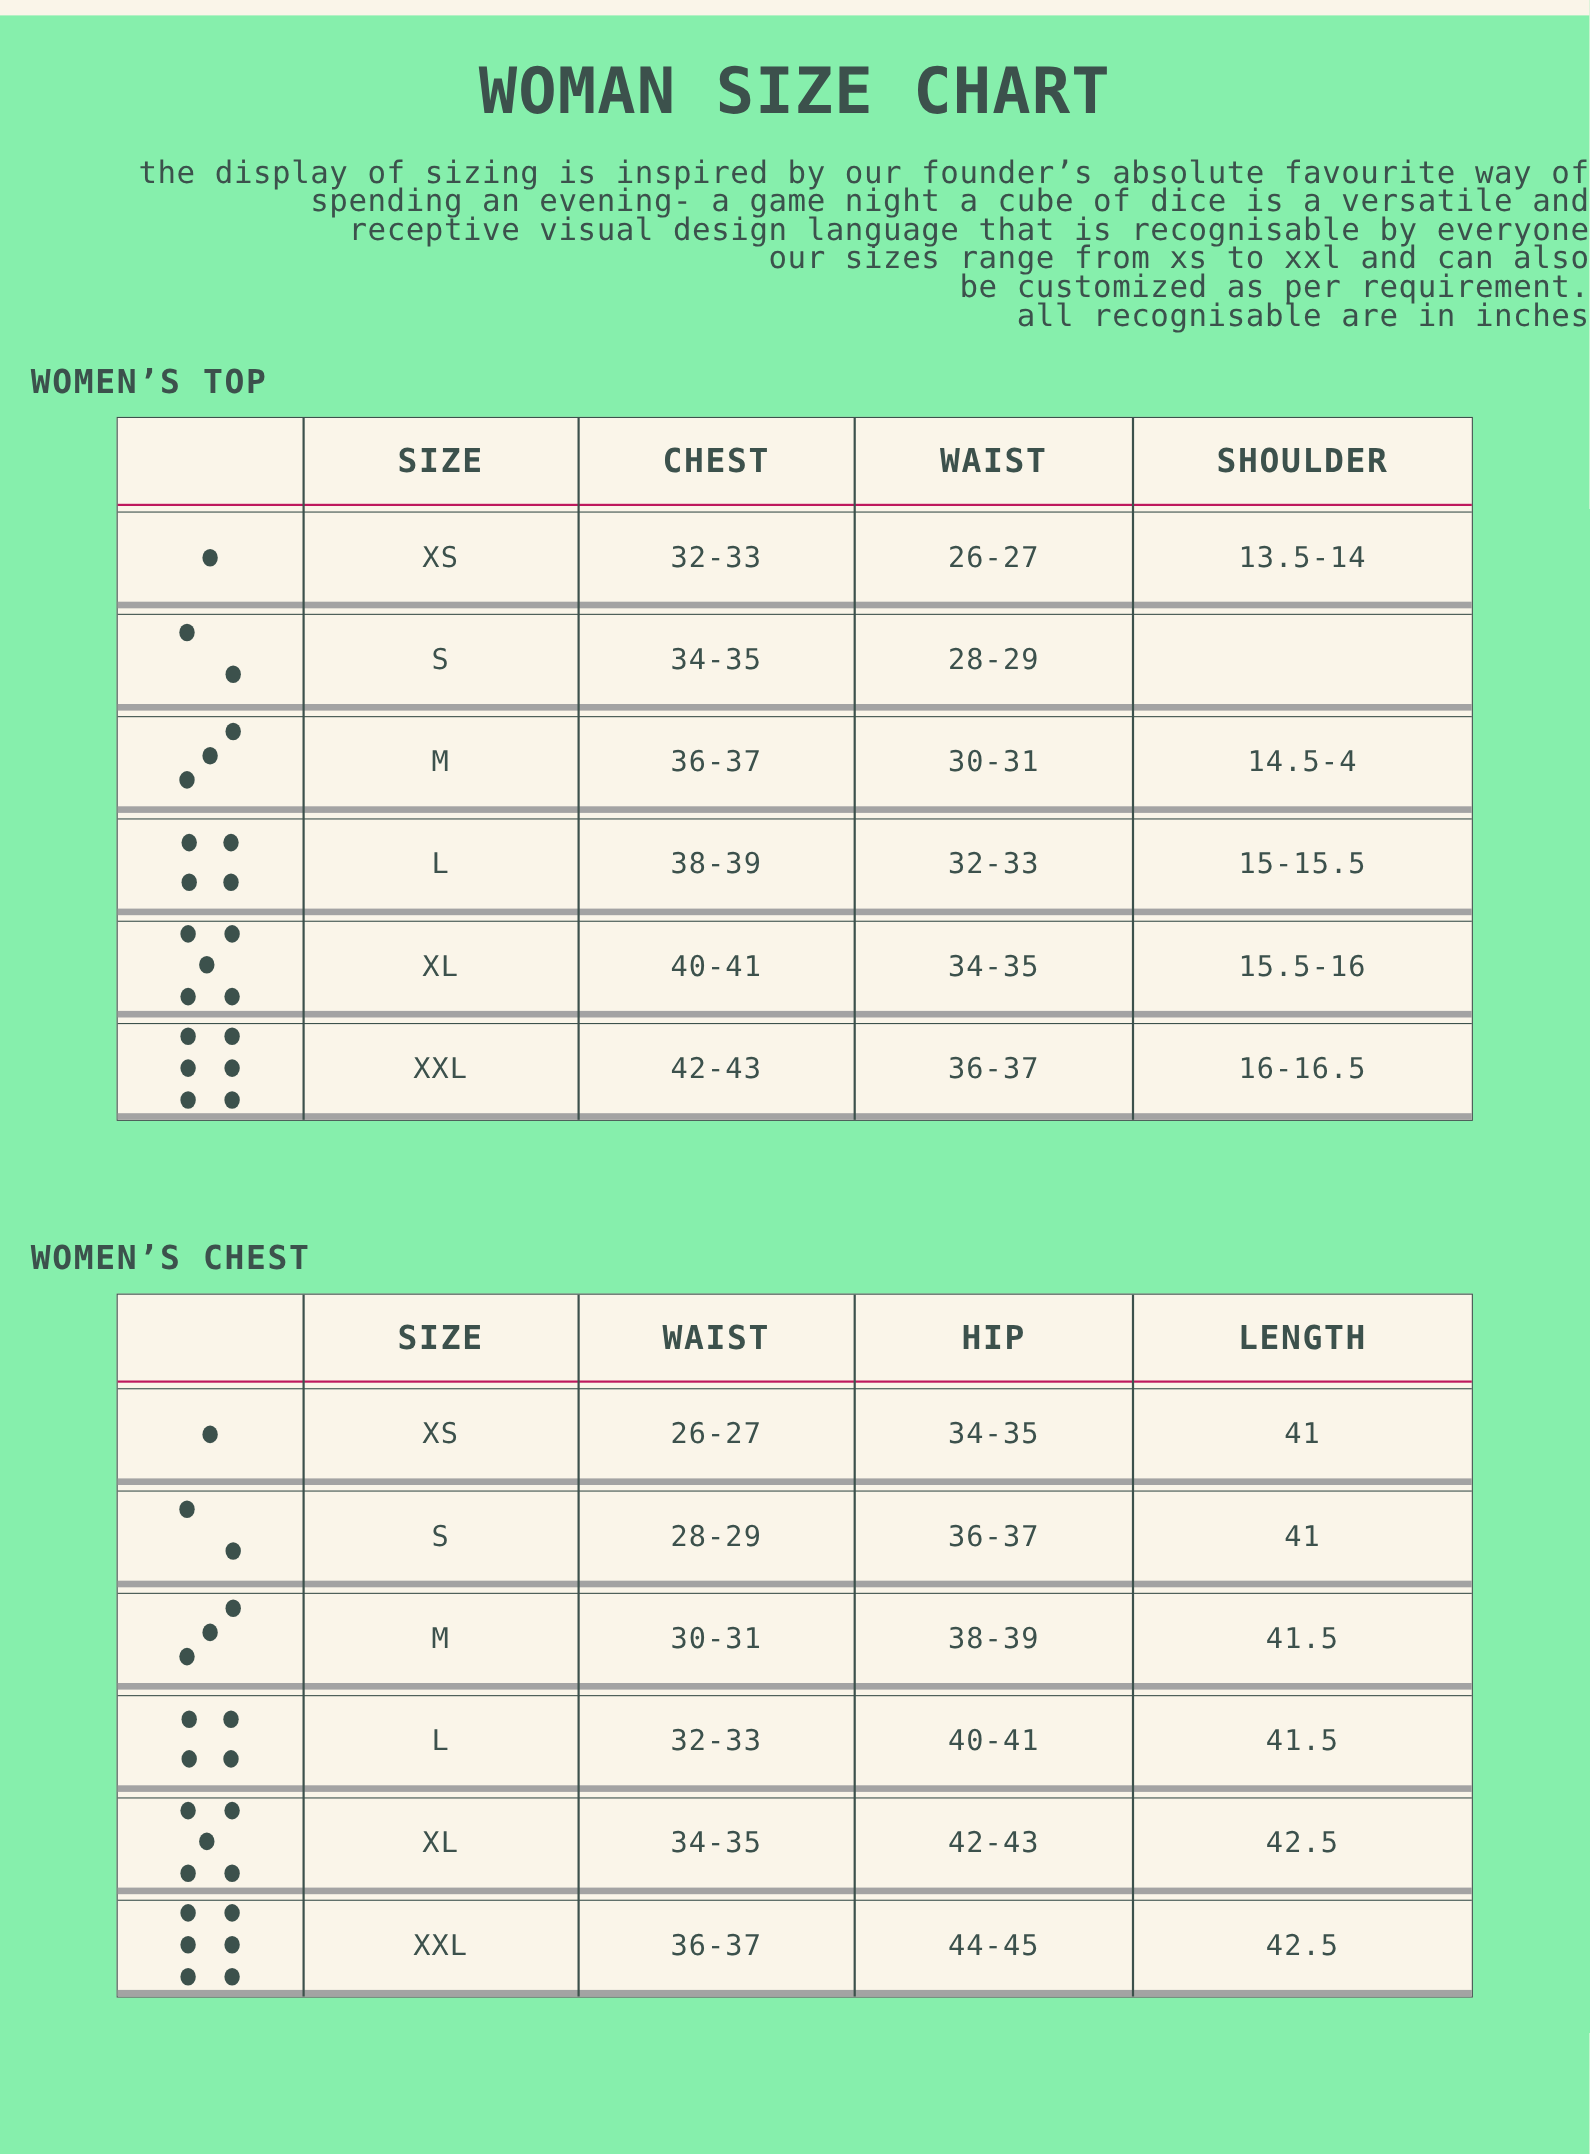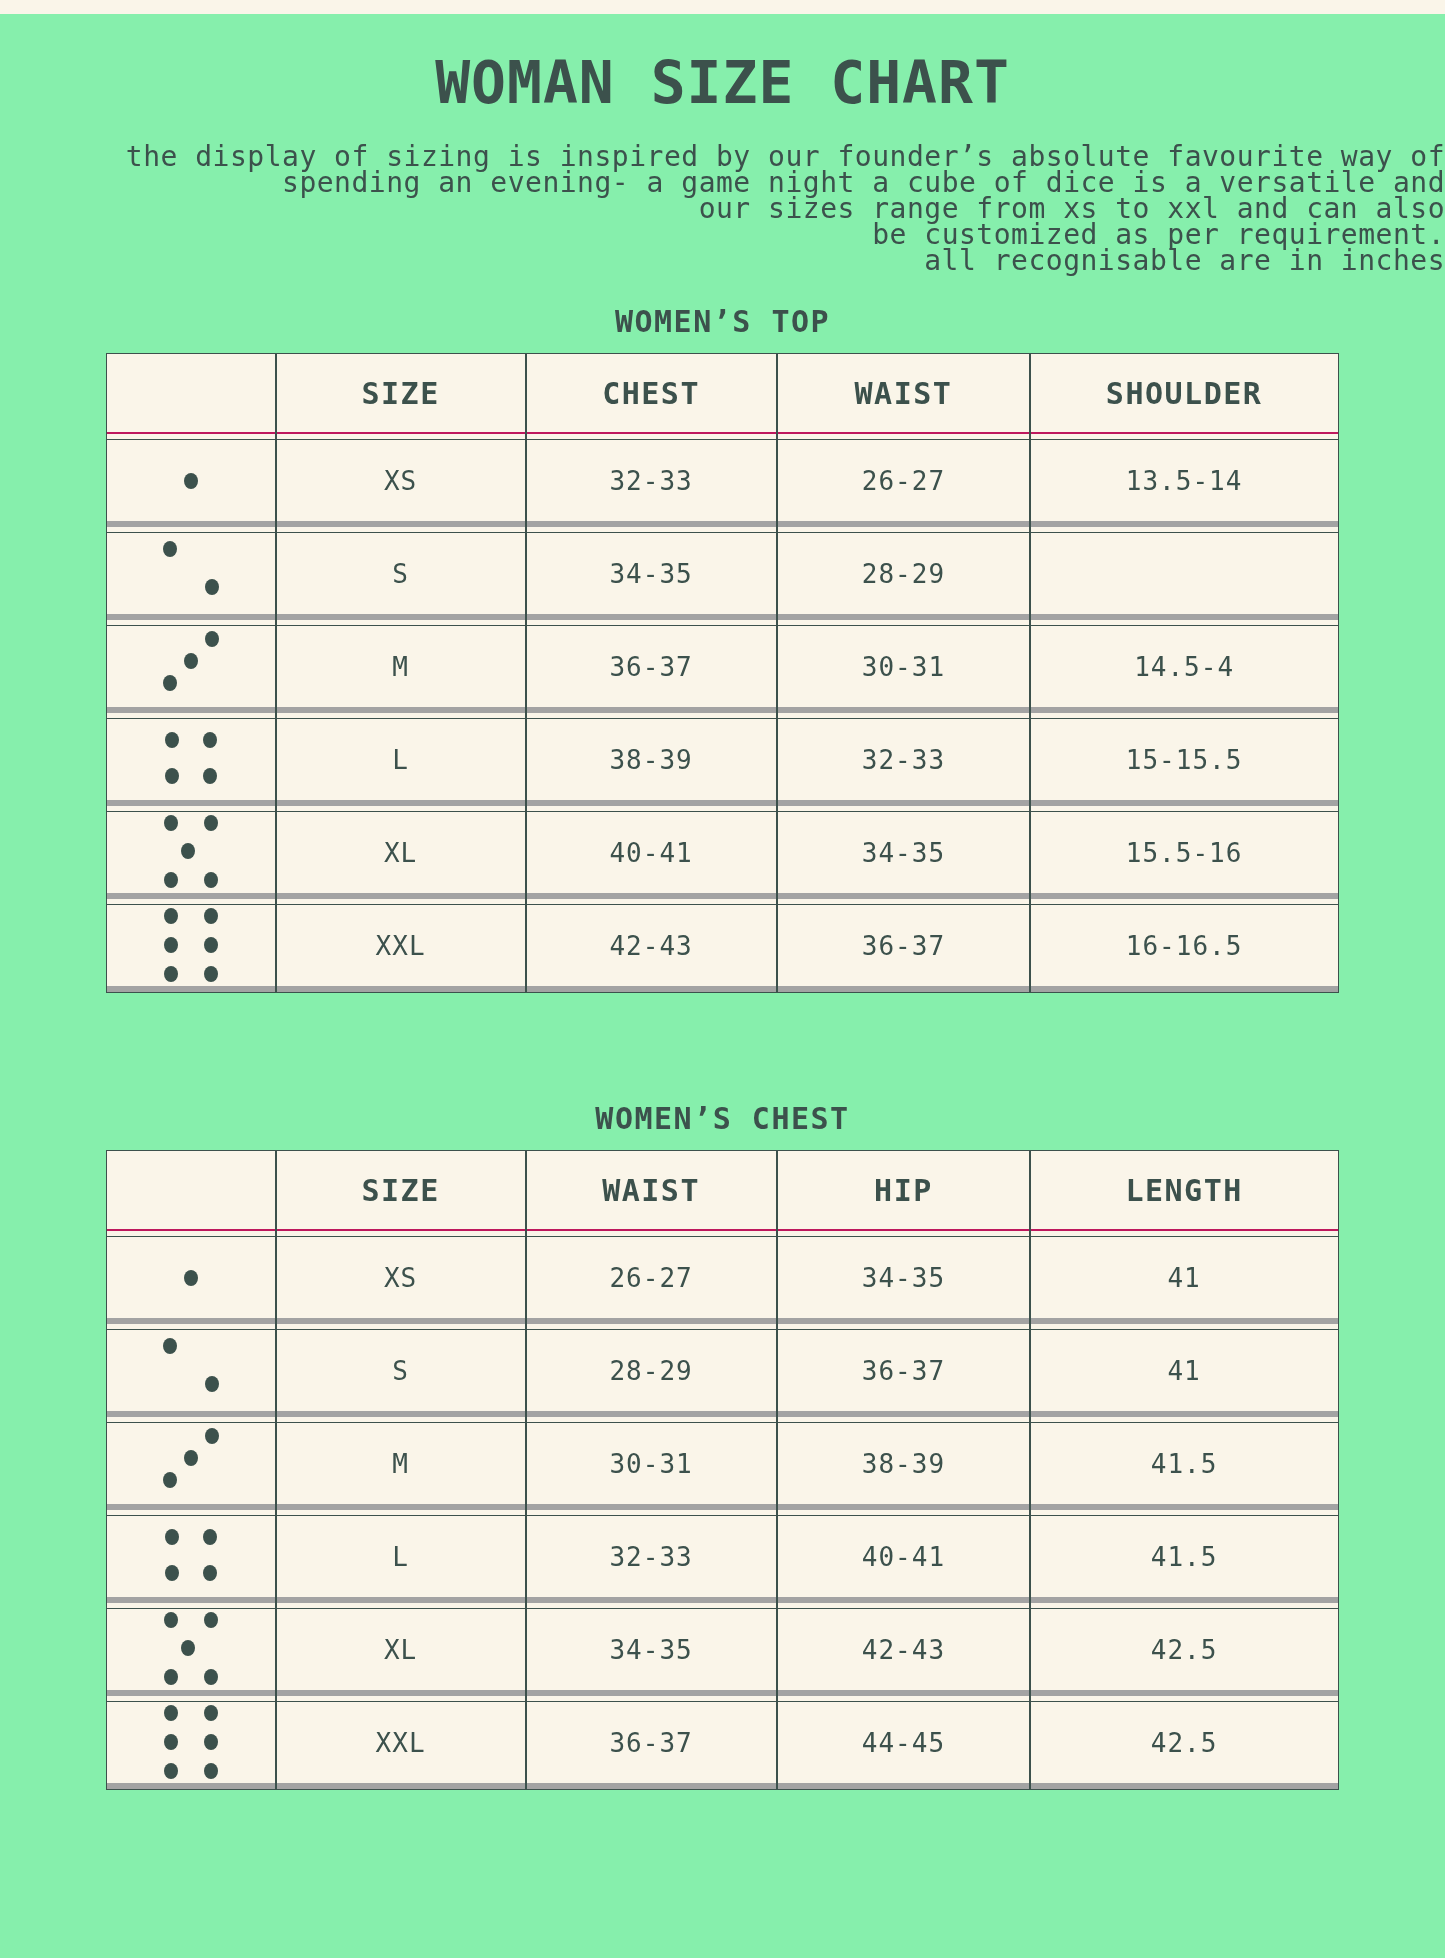--- a/index.html
+++ b/index.html
@@ -29,26 +29,27 @@
   .intro {
     margin-top: 26px;
     text-align: right;
     font-size: 28px;
     line-height: 26px;
     letter-spacing: 0.5px;
     font-weight: normal;
   }
 
   h2.table-title {
-    text-align: center;
+    text-align: left;
     font-size: 30px;
     font-weight: bold;
     letter-spacing: 1.5px;
     line-height: 36px;
     color: #3C514C;
+    padding-left: 28px;
   }
   h2.first-title  { margin-top: 30px; }
   h2.second-title { margin-top: 108px; }
 
   .size-table {
     position: relative;
     width: 1233px;
     margin: 13px auto 0;
     border: 1.5px solid #3C514C;
     background: #FAF5E9;
@@ -103,20 +104,21 @@
 </head>
 <body>
 
 <div class="page">
 
   <h1 class="page-title">WOMAN SIZE CHART</h1>
 
   <div class="intro">
       <div>the display of sizing is inspired by our founder’s absolute favourite way of</div>
       <div>spending an evening- a game night a cube of dice is a versatile and</div>
+      <div>receptive visual design language that is recognisable by everyone</div>
       <div>our sizes range from xs to xxl and can also</div>
       <div>be customized as per requirement.</div>
       <div>all recognisable are in inches</div>
     </div>
 
   <h2 class="table-title first-title">WOMEN’S TOP</h2>
 
   <div class="size-table">
       <div class="t-row header">
         <div class="cell"></div>

